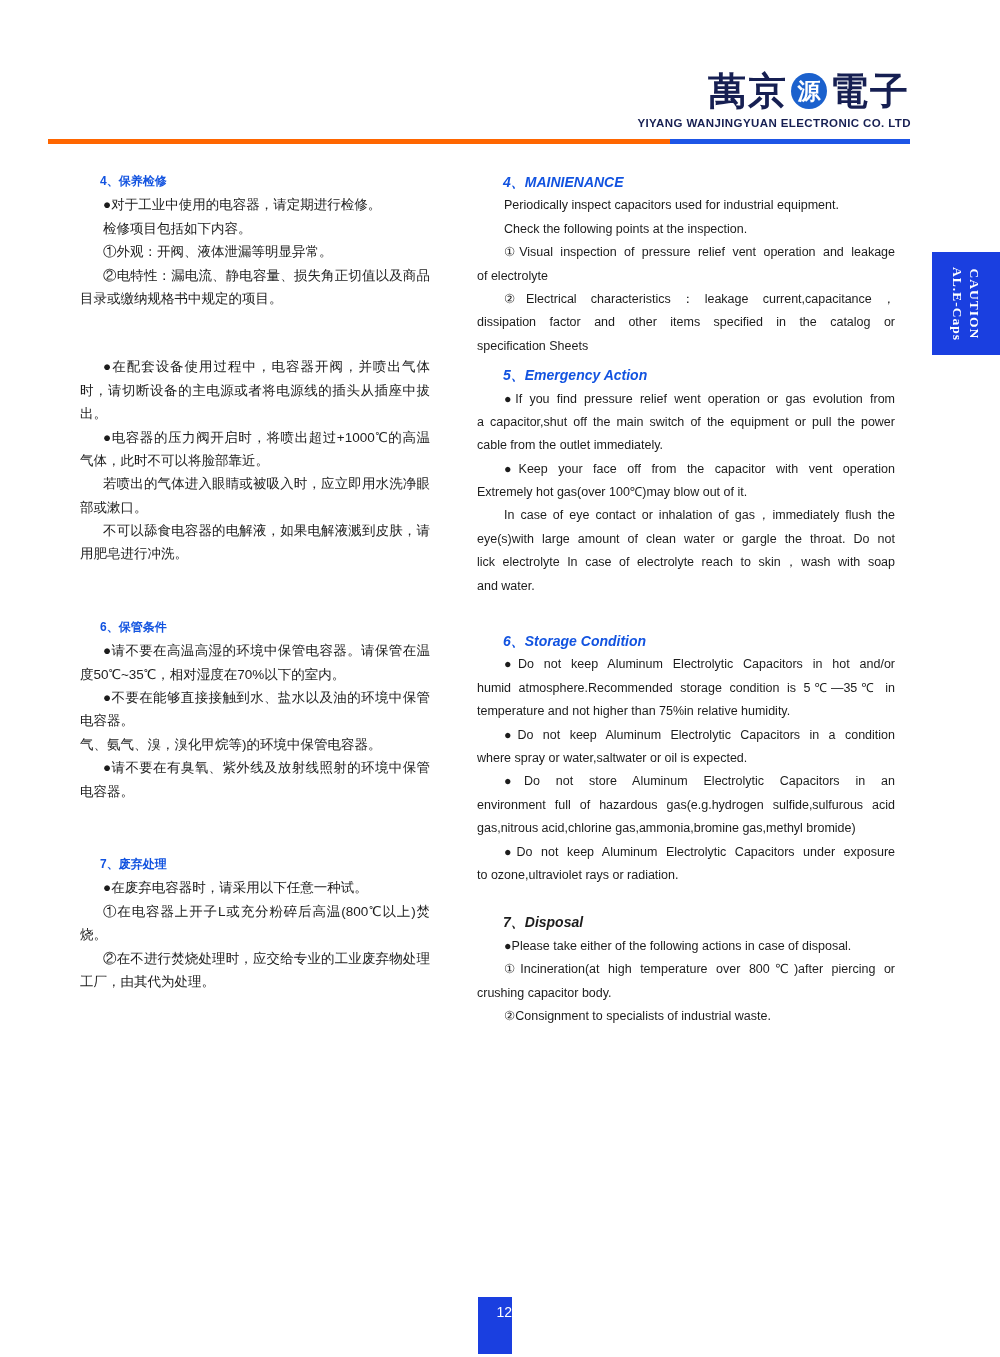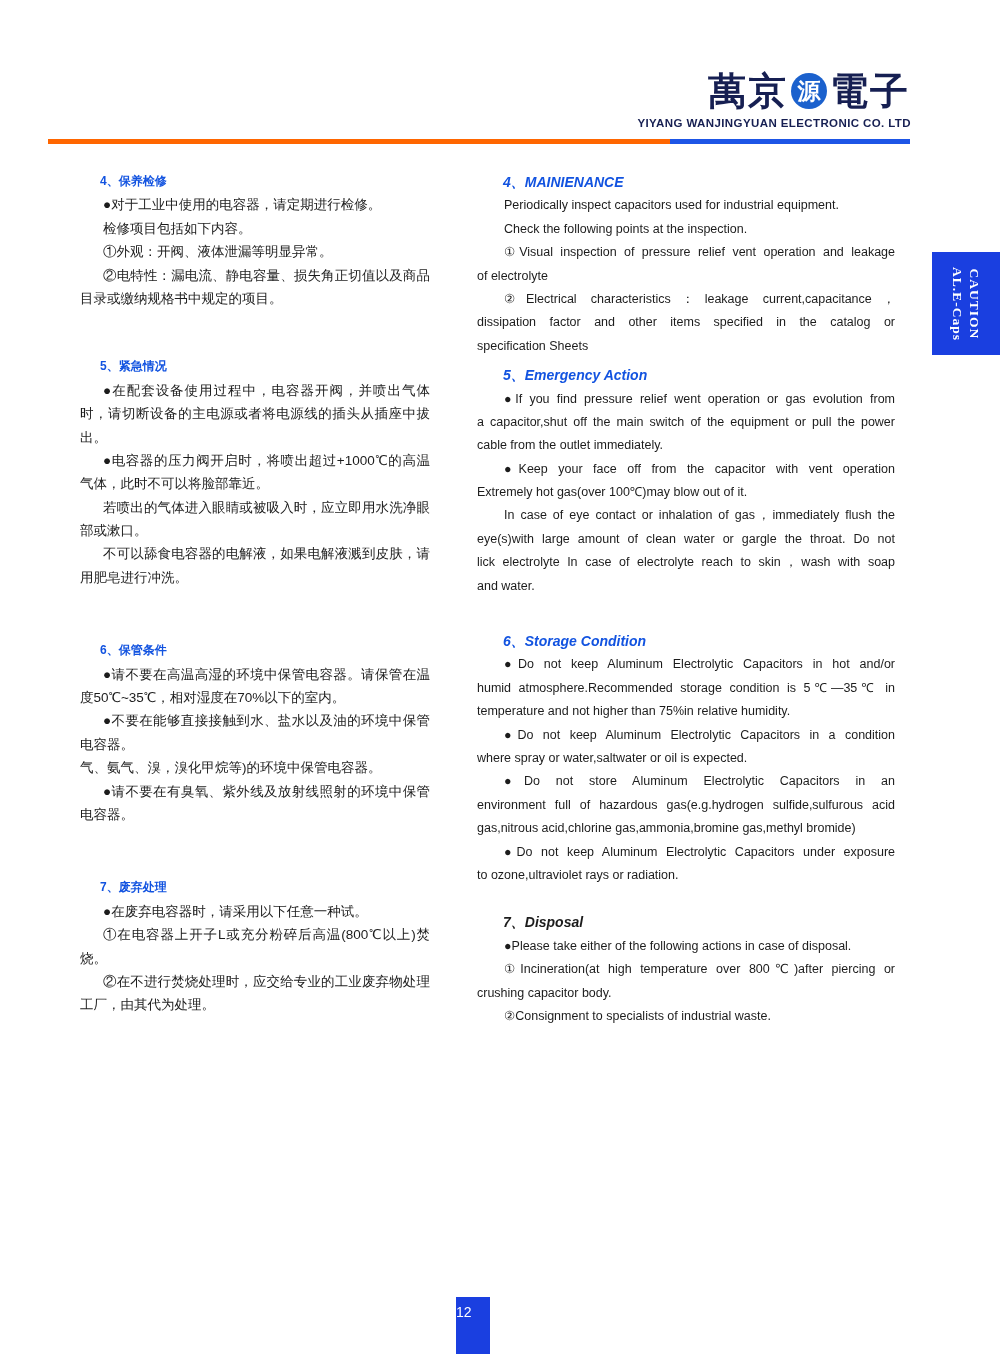--- a/index.html
+++ b/index.html
@@ -44,22 +44,22 @@
   .sec-h.h-dark { color:var(--text-dark,#1c1c1c); }
   .col-left  .sec:nth-child(2) { margin-top:45px; }
   .col-left  .sec:nth-child(3) { margin-top:50px; }
   .col-left  .sec:nth-child(4) { margin-top:50px; }
   .col-right .sec:nth-child(2) { margin-top:6px; }
   .col-right .sec:nth-child(3) { margin-top:32px; }
   .col-right .sec:nth-child(4) { margin-top:24px; }
 
   
   .page-num-box {
-    position:absolute; left:456px; top:1297px; width:34px; height:57px;
-    background:var(--tab-blue,#1a3fe0); color:#fff; font-size:14px; text-align:left;
+    position:absolute; left:478px; top:1297px; width:34px; height:57px;
+    background:var(--tab-blue,#1a3fe0); color:#fff; font-size:14px; text-align:right;
   }
   .page-num-box span { display:block; margin-top:7px; }
 </style>
 </head>
 <body>
 
 <div class="page">
 
   <div class="logo-row">
     <span class="logo-cjk">萬京</span>
@@ -83,21 +83,20 @@
   <div class="col col-left">
       <div class="sec">
         <div class="sec-h">4、保养检修</div>
         <div class="ln ind">●对于工业中使用的电容器，请定期进行检修。</div>
         <div class="ln ind">检修项目包括如下内容。</div>
         <div class="ln ind">①外观：开阀、液体泄漏等明显异常。</div>
         <div class="ln ind jst">②电特性：漏电流、静电容量、损失角正切值以及商品</div>
         <div class="ln">目录或缴纳规格书中规定的项目。</div>
       </div>
       <div class="sec">
-        <div class="sec-h">5、紧急情况</div>
         <div class="ln ind jst">●在配套设备使用过程中，电容器开阀，并喷出气体</div>
         <div class="ln jst">时，请切断设备的主电源或者将电源线的插头从插座中拔</div>
         <div class="ln">出。</div>
         <div class="ln ind jst">●电容器的压力阀开启时，将喷出超过+1000℃的高温</div>
         <div class="ln">气体，此时不可以将脸部靠近。</div>
         <div class="ln ind jst">若喷出的气体进入眼睛或被吸入时，应立即用水洗净眼</div>
         <div class="ln">部或漱口。</div>
         <div class="ln ind jst">不可以舔食电容器的电解液，如果电解液溅到皮肤，请</div>
         <div class="ln">用肥皂进行冲洗。</div>
       </div>

